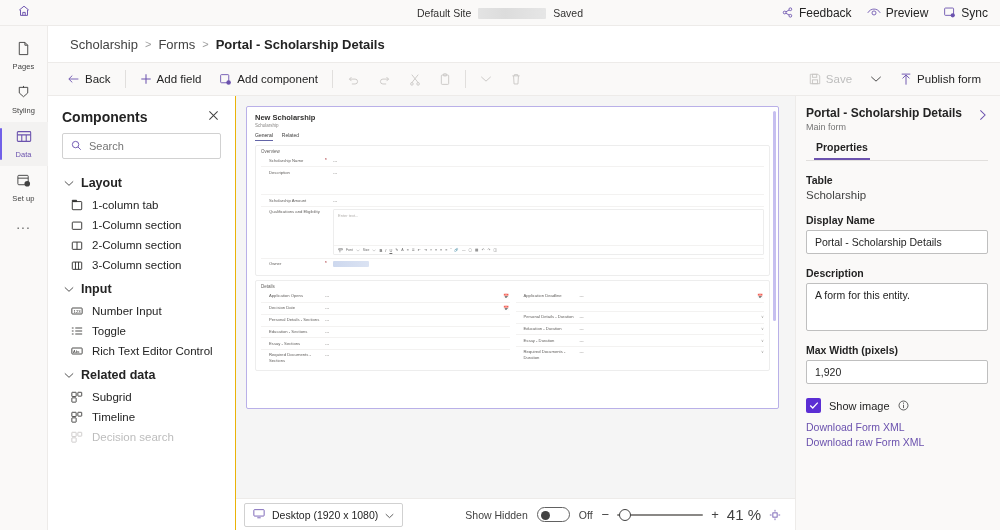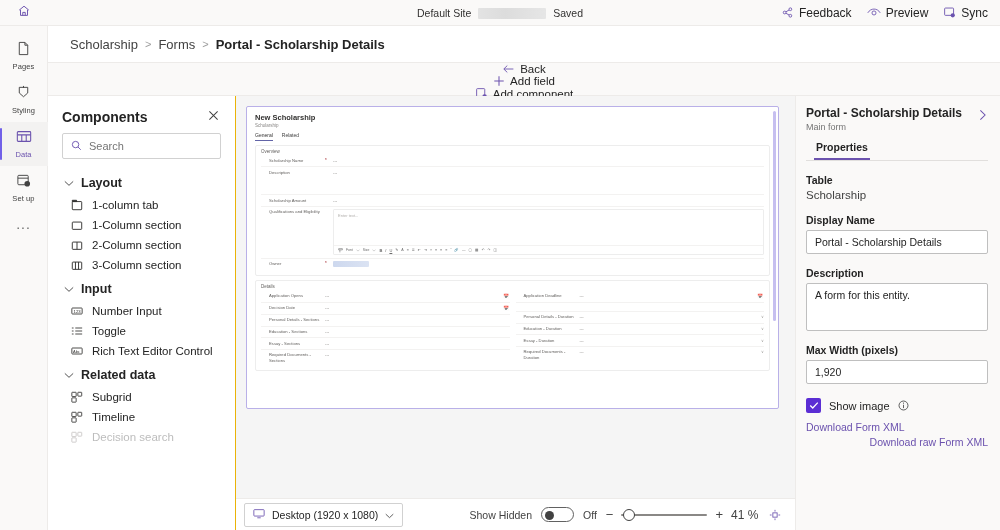--- a/index.html
+++ b/index.html
@@ -72,21 +72,21 @@
     gap: 7px; padding-left: 22px; font-size: 13px; color: #424242;
     background: #ffffff;
   }
   .bc-link { cursor: pointer; }
   .bc-sep { color: #9e9e9e; font-size: 11px; }
   .bc-current { font-weight: bold; color: #242424; }
 
   .cmdbar {
     height: 34px; min-height: 34px; background: #faf9f8;
     border-top: 1px solid #edebe9; border-bottom: 1px solid #edebe9;
-    display: flex; align-items: center; padding: 0 10px; gap: 0; flex-direction: column;
+    display: flex; align-items: center; padding: 0 10px; gap: 0;
   }
   .cmd {
     display: flex; align-items: center; gap: 5px; padding: 0 9px; height: 26px;
     font-size: 11.5px; color: #242424; cursor: pointer; white-space: nowrap;
   }
   .cmd.disabled { color: #bdbdbd; cursor: default; }
   .cmd .gl { color: #6b52ae; display: flex; align-items: center; }
   .cmd.disabled .gl { color: #c8c6c4; }
   .vdiv { width: 1px; height: 18px; background: #e1dfdd; margin: 0 5px; }
   .cmd-spacer { flex: 1; }
@@ -202,21 +202,21 @@
   .zoom-btn { font-size: 13px; color: #424242; cursor: pointer; line-height: 1; user-select: none; }
   .slider { position: relative; width: 86px; height: 14px; cursor: pointer; }
   .slider .track {
     position: absolute; top: 6px; left: 0; right: 0; height: 2px;
     background: #8a8886; border-radius: 1px;
   }
   .slider .thumb {
     position: absolute; top: 1px; left: 2px; width: 12px; height: 12px;
     border-radius: 50%; background: #fff; border: 1.5px solid #424242;
   }
-  .zoom-pct { font-size: 12px; color: #424242; min-width: 30px; }
+  .zoom-pct { font-size: 15px; color: #424242; min-width: 30px; }
   .fit-btn { color: #6b52ae; cursor: pointer; display: flex; align-items: center; }
 
   
   .props {
     width: 205px; min-width: 205px; background: #faf9f8;
     border-left: 1px solid #edebe9; display: flex; flex-direction: column;
     padding: 10px 12px 0 10px;
   }
   .props-head { display: flex; align-items: flex-start; justify-content: space-between; gap: 6px; }
   .props-title { font-size: 12px; font-weight: bold; color: #242424; line-height: 1.2; }
@@ -242,21 +242,21 @@
   .cb-row { display: flex; align-items: center; gap: 8px; margin-top: 14px; }
   .cbox {
     width: 15px; height: 15px; border-radius: 2px; background: #5b2ed4;
     display: flex; align-items: center; justify-content: center; cursor: pointer;
   }
   .cb-label { font-size: 11px; color: #242424; }
   .info-i { color: #424242; display: flex; align-items: center; cursor: pointer; }
   .link {
     display: block; font-size: 10.5px; color: #6b52ae; margin-top: 8px; cursor: pointer;
   }
-  .link.tight { margin-top: 3px; text-align: right; }
+  .link.tight { margin-top: 3px; }
 </style>
 </head>
 <body>
 
 <div class="app">
 
   <div class="topbar">
     <div class="home-btn">
       <span>
         <svg width="14" height="14" viewBox="0 0 16 16" fill="none" stroke="#6b52ae" stroke-width="1.1">

